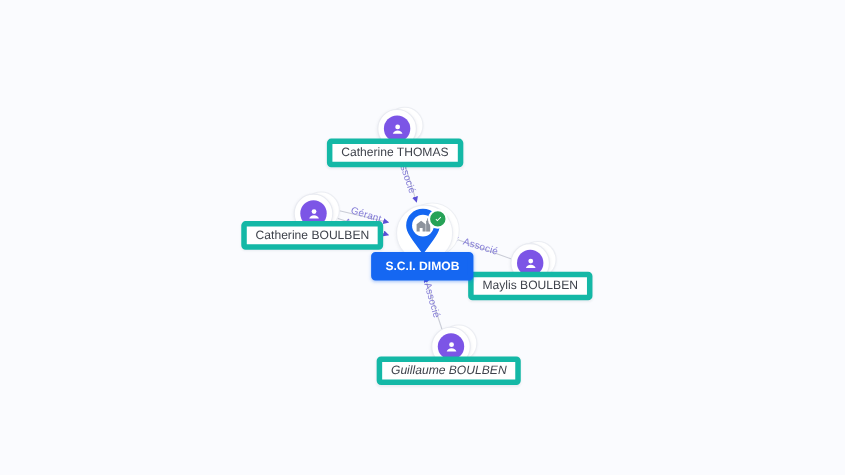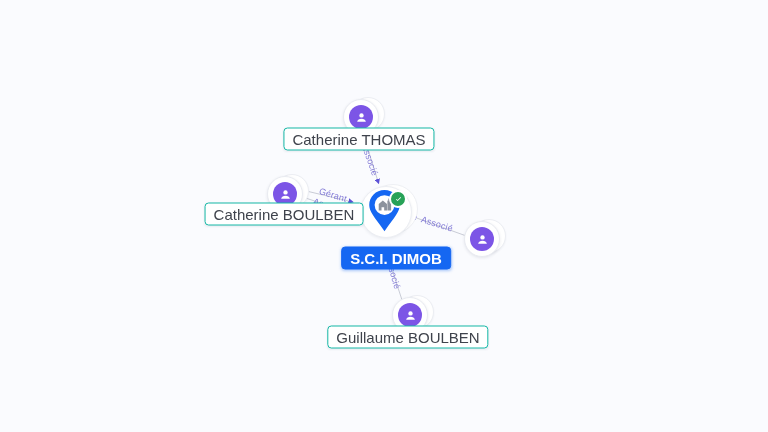--- a/index.html
+++ b/index.html
@@ -28,23 +28,23 @@
     display:flex;align-items:center;justify-content:center;
   }
   .pnode .avatar{
     width:24px;height:24px;border-radius:50%;background:#7c55e6;
     display:flex;align-items:center;justify-content:center;
   }
 
   
   .pill{
     position:absolute;transform:translate(-50%,-50%);
-    background:#ffffff;border:1px solid #14b8a6;border-radius:4px;
+    background:#ffffff;border:5px solid #14b8a6;border-radius:4px;
     box-shadow:0 1px 2px rgba(40,50,80,.07);
-    font-size:15px;color:#3f434c;padding:2px 8px;white-space:nowrap;
+    font-size:11px;color:#3f434c;padding:2px 8px;white-space:nowrap;
   }
   .pill.blue{
     background:#1567f2;border-color:#1567f2;color:#ffffff;font-weight:bold;
     box-shadow:0 1px 3px rgba(21,103,242,.35);
   }
 
   
   .cnode{position:absolute;left:0;top:0;width:0;height:0;}
   .halo-back{
     position:absolute;left:368px;top:184px;width:48px;height:48px;border-radius:50%;
@@ -148,16 +148,17 @@
     </span>
     <span class="badge">
       <svg width="9" height="9" viewBox="0 0 24 24">
           <path d="M9.5 16.2 5.3 12l1.4-1.4 2.8 2.8 7.8-7.8L18.7 7z" fill="#ffffff"></path>
         </svg>
     </span>
   </div>
 
   <div class="pill" style="left:359px;top:139px;">Catherine THOMAS</div>
   <div class="pill" style="left:284px;top:214px;">Catherine BOULBEN</div>
-  <div class="pill" style="left:408px;top:337px;">Guillaume BOULBEN</div>
-  <div class="pill blue" style="left:384px;top:258px;margin-left:12px;">S.C.I. DIMOB</div>
+  <div class="pill" style="left:482px;top:260px;">Maylis BOULBEN</div>
+  <div class="pill" style="left:408px;top:337px;font-style:italic;">Guillaume BOULBEN</div>
+  <div class="pill blue" style="left:384px;top:242px;">S.C.I. DIMOB</div>
 
 </div>
 
 </body></html>

